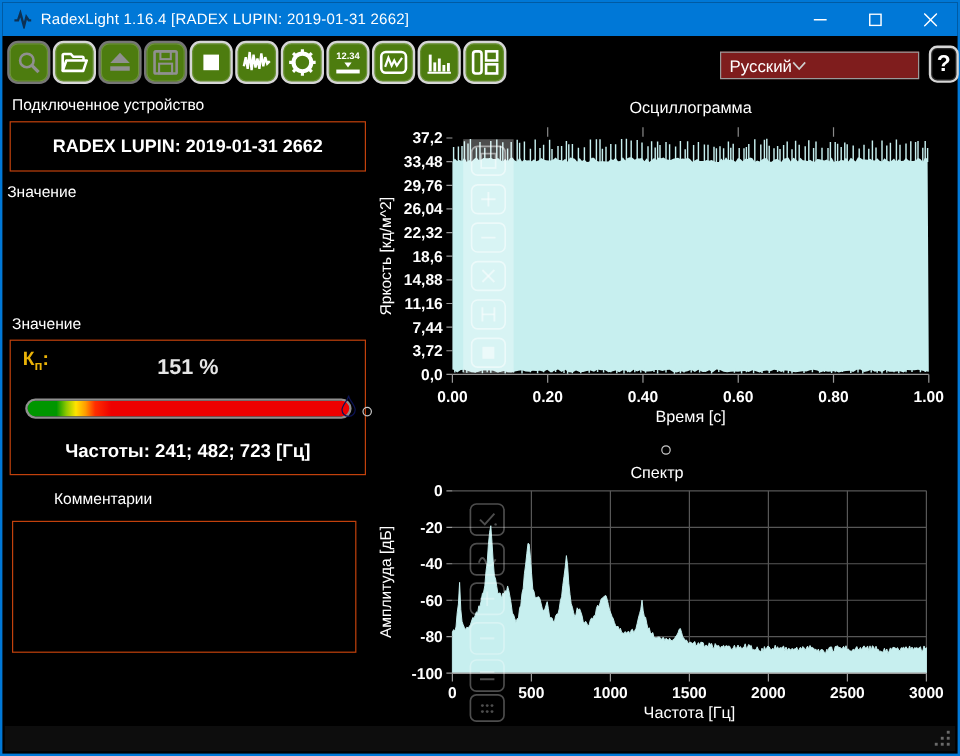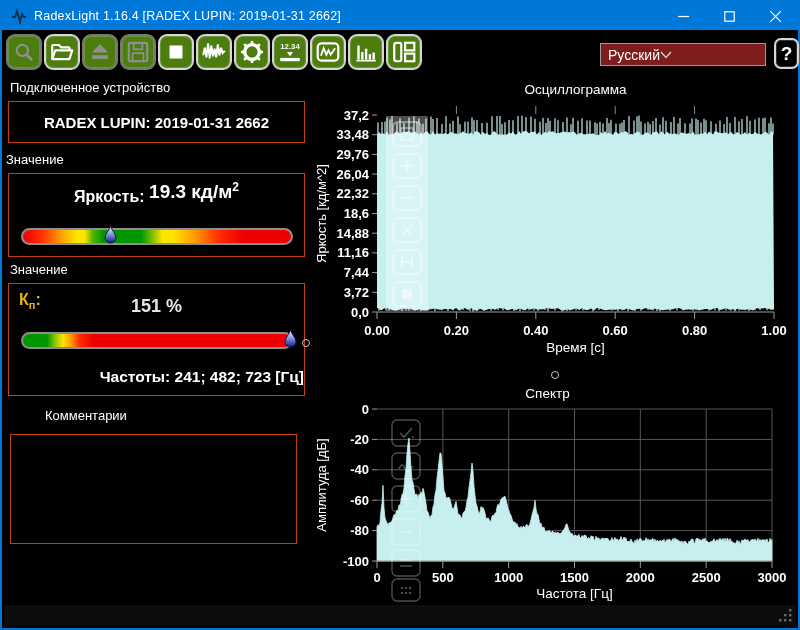--- a/index.html
+++ b/index.html
@@ -38,21 +38,21 @@
   .gbar{position:absolute;height:17px;border:2px solid #8f8f8f;border-radius:9px;box-sizing:border-box;}
   .value-bar{background:linear-gradient(90deg,#ee0000 0%,#ff2e00 7%,#ff9c00 14%,#ffe400 20%,#ffe400 23%,
              #53b400 26%,#009600 30%,#009600 44%,#53b400 47%,#ffe400 52%,#ffe400 56%,#ff9c00 64%,
              #ff2e00 73%,#ee0000 82%,#ee0000 100%);}
   .puls-bar{background:linear-gradient(90deg,#009600 0%,#009600 9%,#8cc800 12%,#ffe400 15%,
              #ff9c00 18%,#ff2e00 21%,#ee0000 26%,#ee0000 100%);}
   .drop{position:absolute;width:13px;height:19px;z-index:3;}
   .kp{position:absolute;left:10px;top:7px;color:#eab308;font-weight:bold;font-size:16px;}
   .kp sub{font-size:11px;}
   .pval{position:absolute;top:12px;left:0;right:0;text-align:center;color:#e5e5e5;font-weight:bold;font-size:18px;}
-  .freqs{position:absolute;bottom:9px;left:0;right:0;text-align:right;color:#fff;font-weight:bold;font-size:15.5px;}
+  .freqs{position:absolute;bottom:9px;left:0;right:0;text-align:center;color:#fff;font-weight:bold;font-size:15.5px;}
   .comments-area{width:100%;height:100%;background:transparent;border:none;outline:none;resize:none;
                  color:#fff;font-family:"Liberation Sans",sans-serif;font-size:14px;box-sizing:border-box;padding:4px;}
   .dot{position:absolute;width:6px;height:6px;border:1px solid #c8c8c8;border-radius:50%;}
   .statusbar{position:absolute;left:2px;right:2px;bottom:2px;height:21px;background:#0d0d0d;}
   .grip{position:absolute;right:3px;bottom:3px;}
   .chart{position:absolute;}
 </style>
 </head>
 <body>
 
@@ -172,37 +172,20 @@
     </svg>
   </div>
   <div class="help">?</div>
 
   <div class="sect" style="left:8px;top:78px;">Подключенное устройство</div>
   <div class="box" style="left:6px;top:99px;width:297px;height:42px;">
     <div class="device-text">RADEX LUPIN: 2019-01-31 2662</div>
   </div>
 
   <div class="sect" style="left:4px;top:150px;">Значение</div>
-  <div class="box" style="left:6px;top:171px;width:297px;height:84px;">
-    <div class="vrow">
-      <span class="vlabel">Яркость:</span>
-      <span class="vval"><span>19.3</span><span> кд/м</span><sup>2</sup></span>
-    </div>
-    <div class="gbar value-bar" style="left:12px;top:54px;width:272px;"></div>
-    <svg class="drop" id="value-drop" style="top: 51px; left: 95.26px;" viewBox="0 0 13 19">
-      <defs>
-        <linearGradient id="dropg" x1="0" y1="0" x2="0" y2="1">
-          <stop offset="0" stop-color="#ffffff"></stop>
-            <stop offset="0.45" stop-color="#8fa4e8"></stop>
-            <stop offset="1" stop-color="#101a7a"></stop>
-        </linearGradient>
-      </defs>
-      <path d="M6.5 0.5 C6.5 4 1 8.5 1 12.5 a5.5 5.5 0 0 0 11 0 C12 8.5 6.5 4 6.5 0.5 Z" fill="url(#dropg)" stroke="#0b1255" stroke-width="1"></path>
-    </svg>
-  </div>
 
   <div class="sect" style="left:8px;top:260px;">Значение</div>
   <div class="box" style="left:6px;top:281px;width:297px;height:113px;">
     <div class="kp"><span>К</span><sub>п</sub><span>:</span></div>
     <div class="pval">151 %</div>
     <div class="gbar puls-bar" style="left:12px;top:48px;width:272px;"></div>
     <svg class="drop" id="puls-drop" style="top: 45px; left: 274.78px;" viewBox="0 0 13 19">
       <path d="M6.5 0.5 C6.5 4 1 8.5 1 12.5 a5.5 5.5 0 0 0 11 0 C12 8.5 6.5 4 6.5 0.5 Z" fill="url(#dropg)" stroke="#0b1255" stroke-width="1"></path>
     </svg>
     <div class="freqs">Частоты: 241; 482; 723 [Гц]</div>

